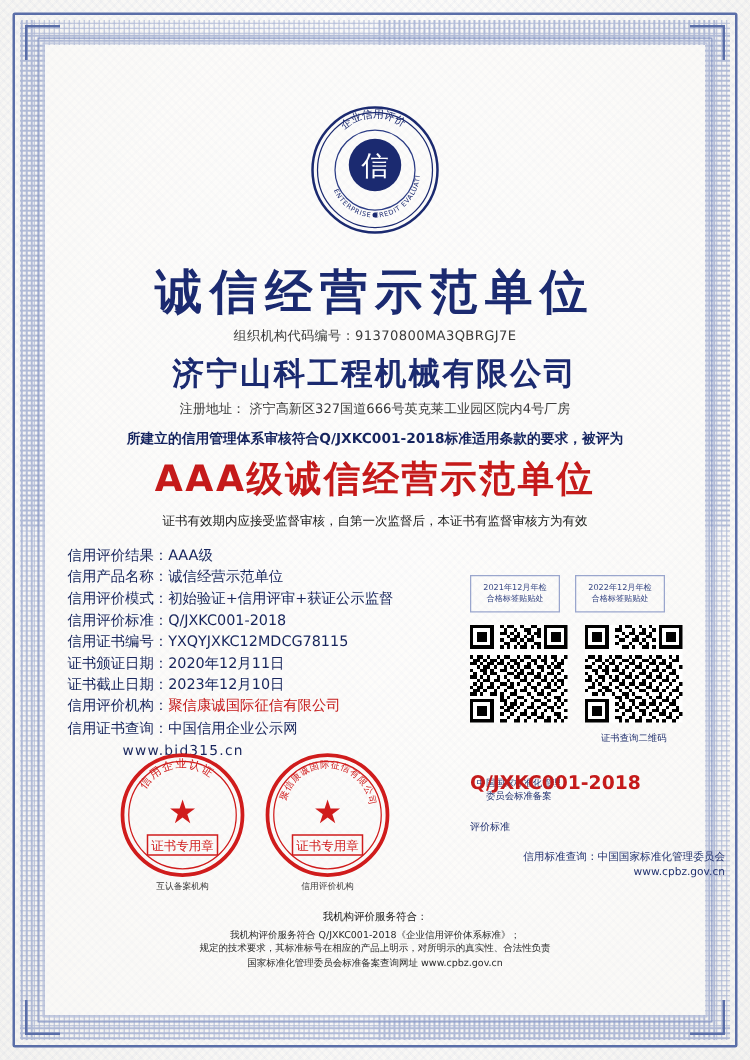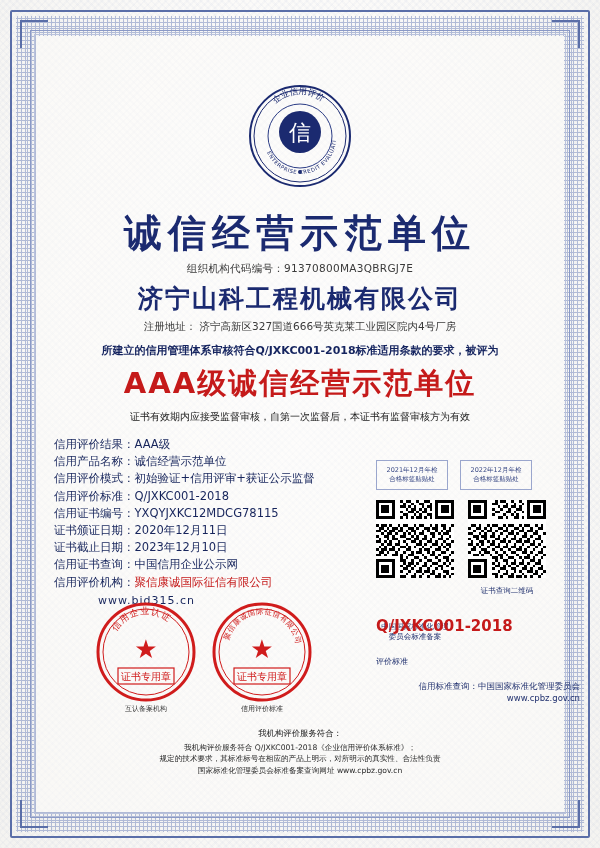--- a/index.html
+++ b/index.html
@@ -199,22 +199,22 @@
     <div class="valid-note">证书有效期内应接受监督审核，自第一次监督后，本证书有监督审核方为有效</div>
 
     <div class="info" id="info-list">
         <div class="row"><span class="lbl">信用评价结果：</span><span class="val">AAA级</span></div>
         <div class="row"><span class="lbl">信用产品名称：</span><span class="val">诚信经营示范单位</span></div>
         <div class="row"><span class="lbl">信用评价模式：</span><span class="val">初始验证+信用评审+获证公示监督</span></div>
         <div class="row"><span class="lbl">信用评价标准：</span><span class="val">Q/JXKC001-2018</span></div>
         <div class="row"><span class="lbl">信用证书编号：</span><span class="val">YXQYJXKC12MDCG78115</span></div>
         <div class="row"><span class="lbl">证书颁证日期：</span><span class="val">2020年12月11日</span></div>
         <div class="row"><span class="lbl">证书截止日期：</span><span class="val">2023年12月10日</span></div>
+        <div class="row"><span class="lbl">信用评价机构：</span><span class="val red">聚信康诚国际征信有限公司</span></div>
         <div class="row"><span class="lbl">信用证书查询：</span><span class="val">中国信用企业公示网</span></div>
-        <div class="row"><span class="lbl">信用评价机构：</span><span class="val red">聚信康诚国际征信有限公司</span></div>
       </div>
 
     <div class="site">www.bid315.cn</div>
 
     <div class="yearbox yb1">
       <div>2021年12月年检</div>
       <div>合格标签贴贴处</div>
     </div>
     <div class="yearbox yb2">
       <div>2022年12月年检</div>
@@ -689,21 +689,21 @@
         <path id="s2top" d="M52,14 m-34,34 a34,34 0 0,1 68,0" fill="none"></path>
         <text font-size="7.4" fill="#d01c1c" font-family="DejaVu Sans, sans-serif" letter-spacing="0.6">
           <textPath href="#s2top" startOffset="7%">聚信康诚国际征信有限公司</textPath>
         </text>
         <text x="52" y="58" text-anchor="middle" font-size="26" fill="#d01c1c">★</text>
         <rect x="24" y="68" width="56" height="16" fill="none" stroke="#d01c1c" stroke-width="1.2"></rect>
         <text x="52" y="80" text-anchor="middle" font-size="10" fill="#d01c1c" font-family="DejaVu Sans, sans-serif">证书专用章</text>
       </svg>
     </div>
     <div class="seal-cap sc1">互认备案机构</div>
-    <div class="seal-cap sc2">信用评价标准</div>
+    <div class="seal-cap sc2">信用评价机构</div>
 
     <div class="bottom">
       <div class="bt-title">我机构评价服务符合：</div>
       <div id="bottom-lines">
           <div>我机构评价服务符合 Q/JXKC001-2018《企业信用评价体系标准》；</div>
           <div>规定的技术要求，其标准标号在相应的产品上明示，对所明示的真实性、合法性负责</div>
           <div>国家标准化管理委员会标准备案查询网址 www.cpbz.gov.cn</div>
         </div>
     </div>
 

